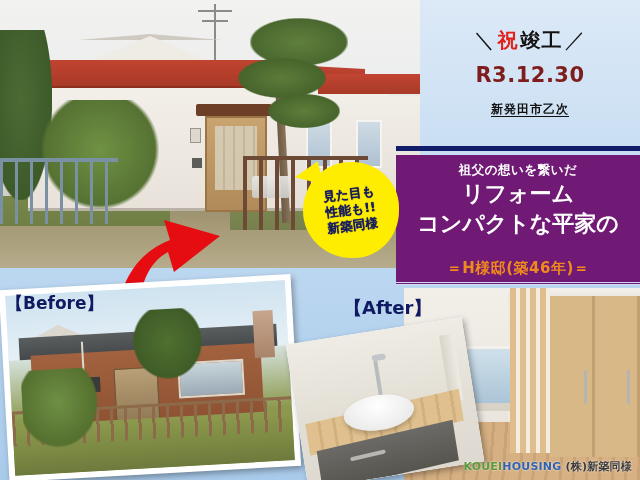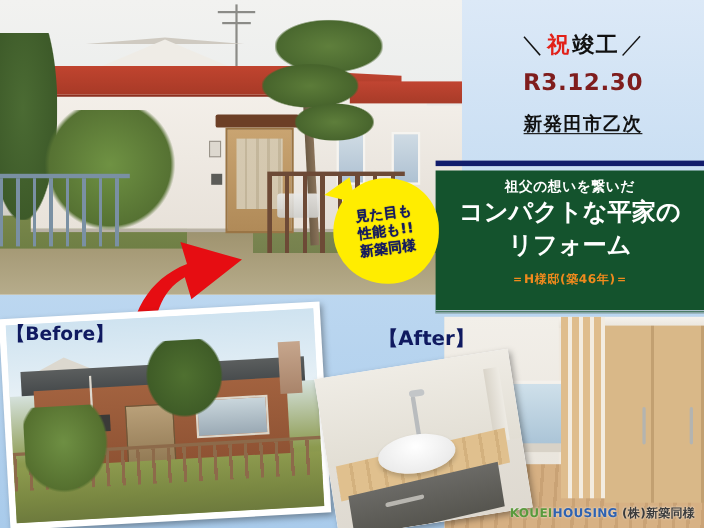--- a/index.html
+++ b/index.html
@@ -109,34 +109,34 @@
     transform:rotate(-7deg);text-shadow:0 0 1px #151b5e;
   }
 
   
   .tr-block{position:absolute;left:420px;top:26px;width:220px;text-align:center;z-index:5;}
   .tr-cele{font-size:20px;font-weight:bold;color:#111;letter-spacing:1px;
     display:flex;align-items:center;justify-content:center;gap:2px;}
   .tr-cele .slash{font-size:21px;color:#111;font-weight:normal;}
   .tr-cele .kanji-red{color:#e22119;}
   .tr-date{font-size:21px;font-weight:bold;color:#7f1d1d;margin-top:9px;letter-spacing:.5px;}
-  .tr-place{font-size:17px;font-weight:bold;color:#111;margin-top:14px;
+  .tr-place{font-size:12px;font-weight:bold;color:#111;margin-top:14px;
     text-decoration:underline;text-underline-offset:3px;letter-spacing:1px;}
 
   
   .navy-topbar{position:absolute;left:396px;top:146px;width:244px;height:5px;
     background:#111c6b;z-index:4;}
   .navy{
     position:absolute;left:396px;top:155px;width:244px;height:130px;z-index:4;
-    background:#14532d;border-bottom:3px double #cfd9f2;
+    background:#701a75;border-bottom:3px double #cfd9f2;
     box-sizing:border-box;padding:7px 6px 0;text-align:center;color:#fff;
   }
   .navy-sub{font-size:12.5px;font-weight:bold;letter-spacing:.5px;line-height:1.2;}
   .navy-main{font-size:22px;font-weight:bold;line-height:1.18;margin-top:4px;letter-spacing:0px;}
-  .navy-note{font-size:11px;font-weight:bold;color:#f08a1d;margin-top:9px;letter-spacing:.5px;}
+  .navy-note{font-size:15px;font-weight:bold;color:#f08a1d;margin-top:22px;letter-spacing:.5px;}
 
   
   .before-label{position:absolute;left:6px;top:292px;z-index:9;
     font-size:17px;font-weight:bold;color:#101a60;letter-spacing:0px;}
   .photo-frame{
     position:absolute;background:#fff;box-shadow:2px 3px 6px rgba(0,0,0,.35);
     box-sizing:border-box;overflow:hidden;
   }
   .before-frame{left:4px;top:282px;width:292px;height:192px;padding:6px;
     transform:rotate(-3.2deg);z-index:7;}
@@ -286,22 +286,22 @@
       <span>竣工</span>
       <span class="slash">／</span>
     </div>
     <div class="tr-date">R3.12.30</div>
     <div class="tr-place">新発田市乙次</div>
   </div>
 
   <div class="navy-topbar"></div>
   <div class="navy">
     <div class="navy-sub">祖父の想いを繋いだ</div>
+    <div class="navy-main">リフォーム</div>
     <div class="navy-main">コンパクトな平家の</div>
-    <div class="navy-main">リフォーム</div>
     <div class="navy-note">＝H様邸(築46年)＝</div>
   </div>
 
   <div class="before-label">【Before】</div>
   <div class="photo-frame before-frame">
     <div class="before-img">
       <div class="b-sky"></div>
       <div class="b-gable"></div>
       <div class="b-roof"></div>
       <div class="b-wall"></div>

